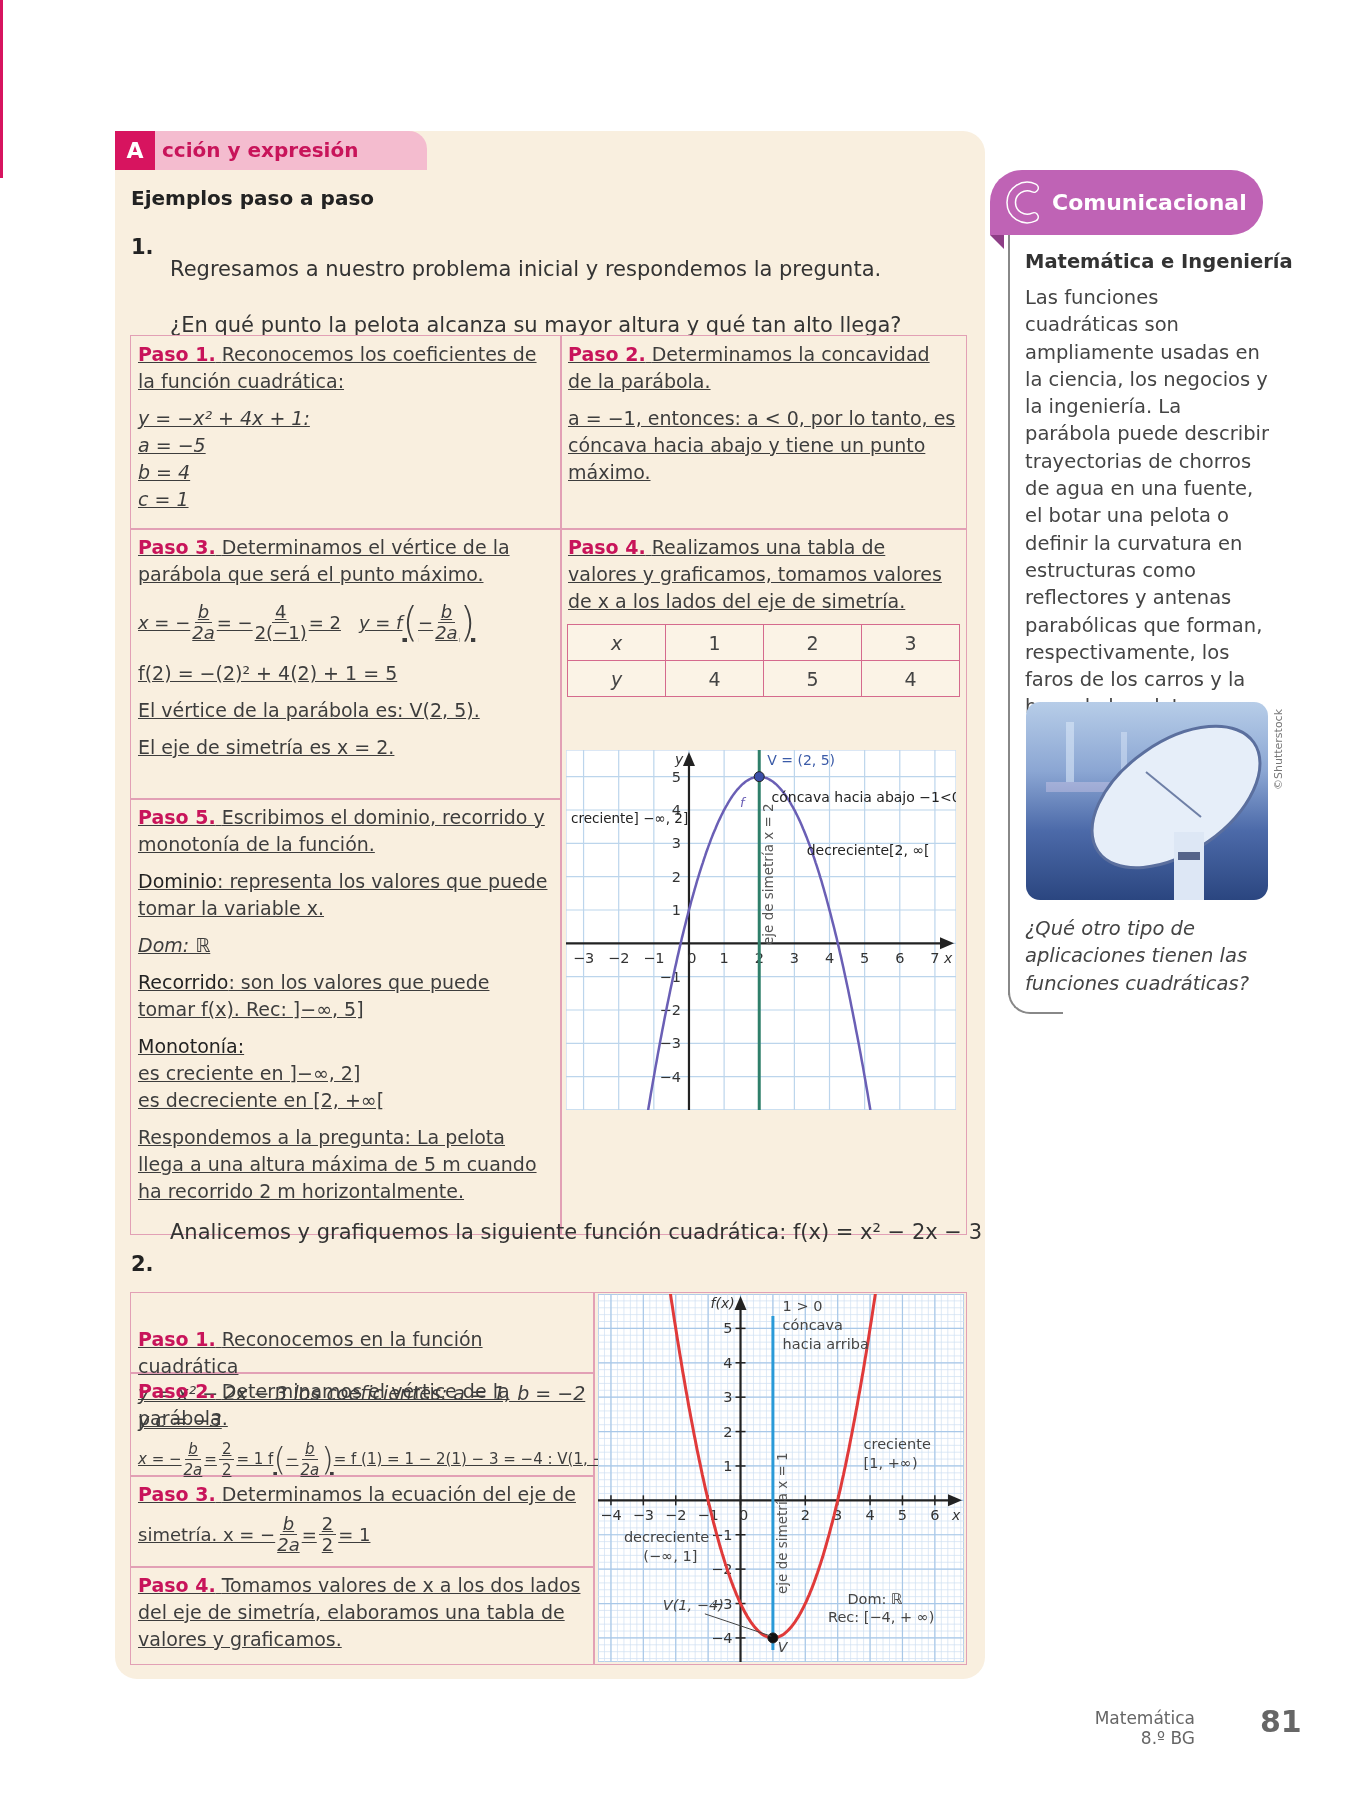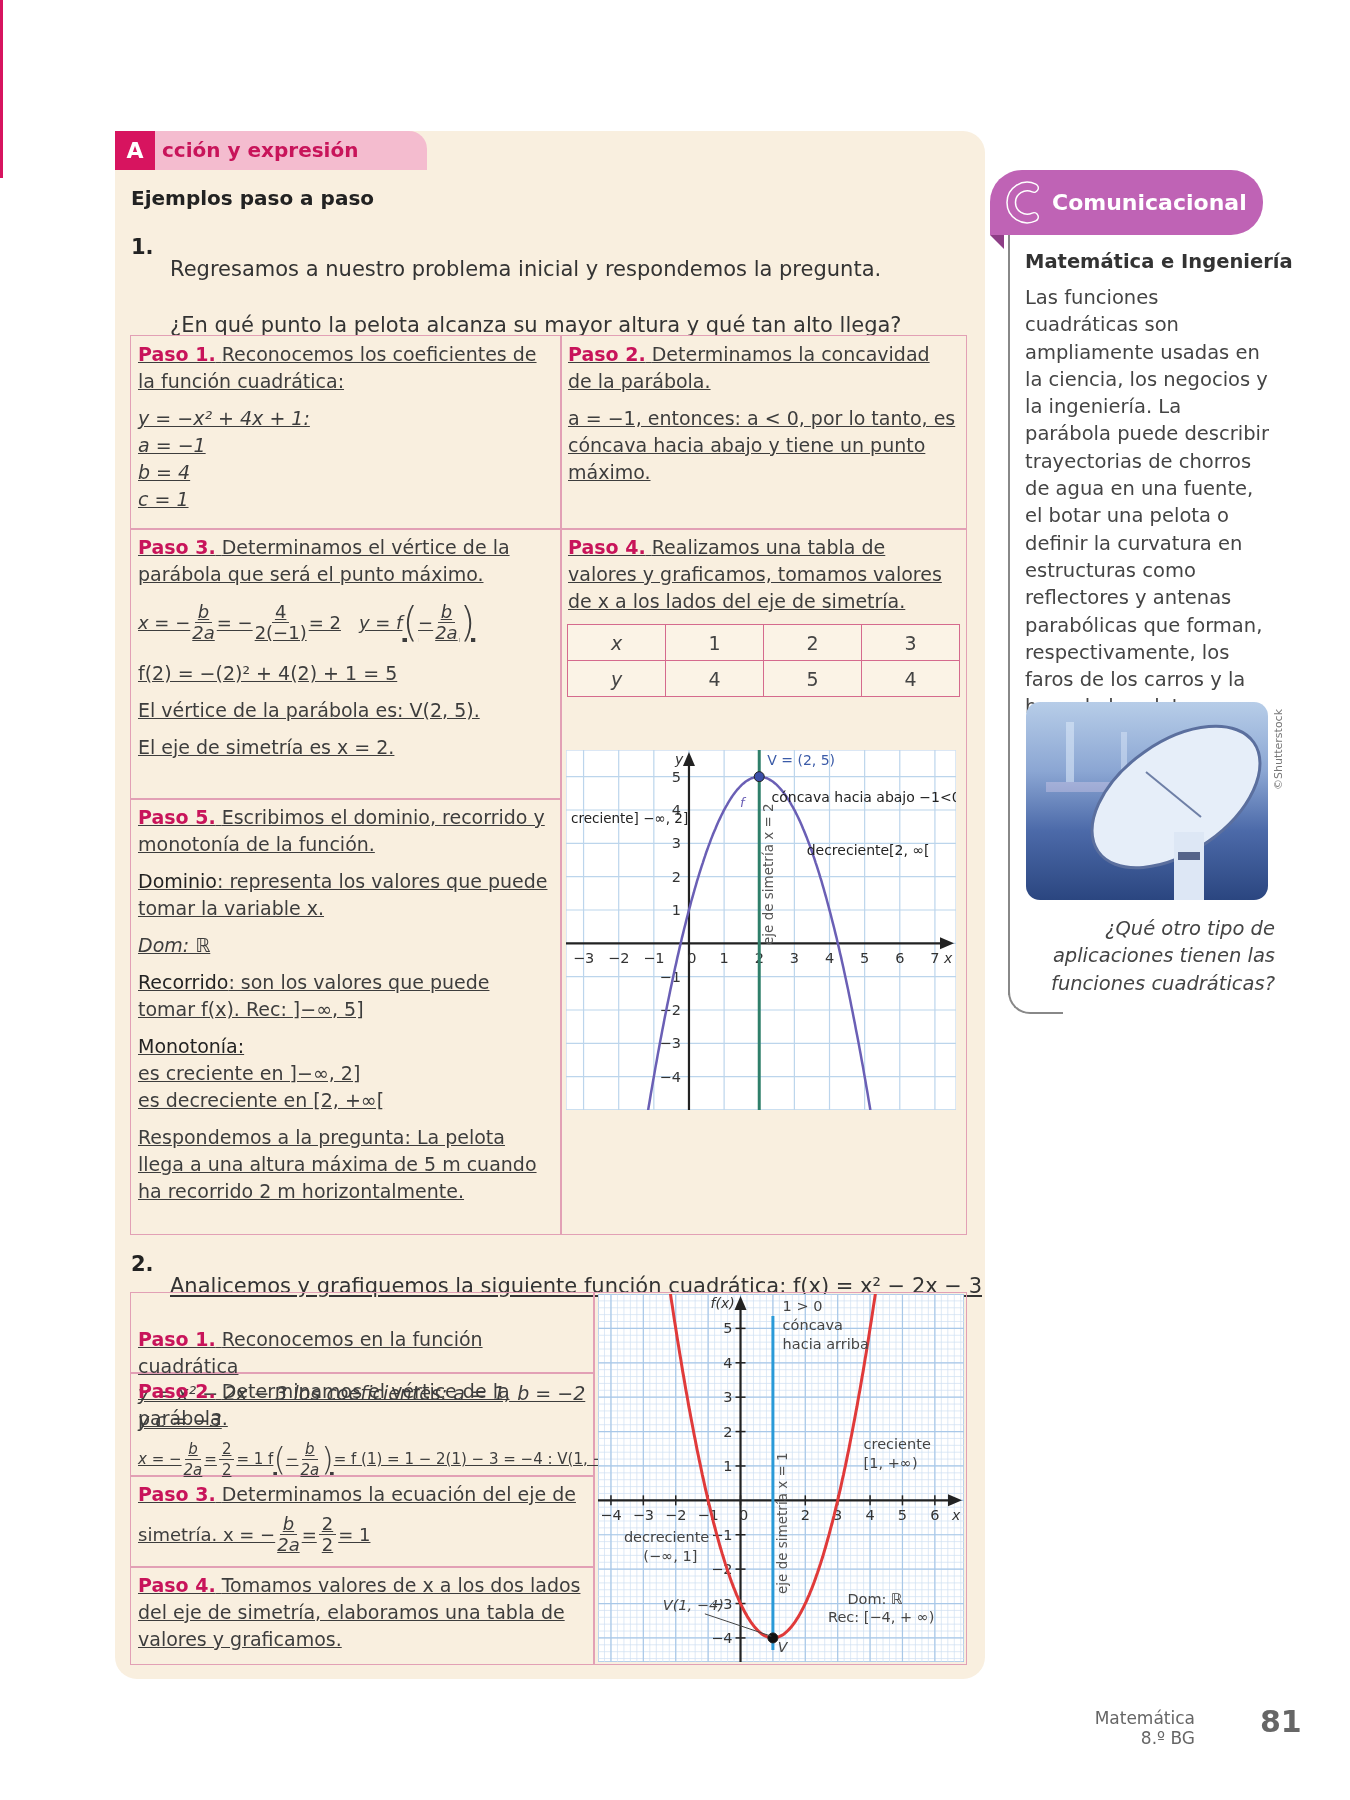--- a/index.html
+++ b/index.html
@@ -37,21 +37,21 @@
   .comm-tab { left: 990px; top: 170px; width: 273px; height: 65px; background: #bf63b5; border-radius: 32px 32px 32px 0; }
   .comm-fold { left: 990px; top: 235px; width: 0; height: 0; border-top: 14px solid #8e3e86; border-left: 14px solid transparent; }
   .comm-label { left: 1052px; top: 170px; line-height: 65px; color: #fff; font-size: 22px; font-weight: bold; }
   .comm-frame { left: 1008px; top: 235px; width: 2px; height: 760px; background: #888; }
   .comm-frame-bottom { left: 1008px; top: 990px; width: 55px; height: 24px; border-left: 2px solid #888; border-bottom: 2px solid #888; border-radius: 0 0 0 22px; }
   .comm-heading { left: 1025px; top: 250px; font-size: 19.5px; font-weight: bold; color: #333; }
   .comm-body { left: 1025px; top: 284px; width: 245px; font-size: 19.5px; line-height: 27.3px; color: #444; }
   .photo { left: 1026px; top: 702px; width: 242px; height: 198px; border-radius: 14px; overflow: hidden;
            background: linear-gradient(180deg, #b7cde8 0%, #8ba6d3 35%, #4c6aa9 65%, #2b4680 100%); }
   .credit-wrap { left: 1272px; top: 790px; }
-  .comm-question { left: 1025px; top: 915px; width: 250px; font-size: 19.5px; line-height: 27.3px; font-style: italic; color: #444; text-align: right; }
+  .comm-question { left: 1025px; top: 915px; width: 250px; font-size: 19.5px; line-height: 27.3px; font-style: italic; color: #444; }
 
   .footer-sub { left: 1080px; top: 1708px; font-size: 17px; color: #666; text-align: right; line-height: 20px; width: 115px; }
   .footer-num { left: 1226px; top: 1704px; font-size: 30px; font-weight: bold; color: #666; margin-left: 34px; }
 
   svg text { font-family: "DejaVu Sans", sans-serif; }
 </style>
 </head>
 <body>
 
 <div class="abs edge-bar"></div>
@@ -68,21 +68,21 @@
 <div class="abs t-main" style="left:170px;top:291px;">¿En qué punto la pelota alcanza su mayor altura y qué tan alto llega?</div>
 
 <div class="abs box" style="left:130px;top:335px;width:837px;height:900px;"></div>
 <div class="vline" style="left:560px;top:335px;height:900px;"></div>
 <div class="hline" style="left:130px;top:528px;width:837px;"></div>
 <div class="hline" style="left:130px;top:798px;width:431px;"></div>
 
 <div class="cell" style="left:131px;top:335px;width:428px;">
   <div><span class="paso">Paso 1.</span> <span>Reconocemos los coeficientes de la función cuadrática:</span></div>
   <div class="mline it">y = −x² + 4x + 1:</div>
-  <div class="it">a = −1</div>
+  <div class="it">a = −5</div>
   <div class="it">b = 4</div>
   <div class="it">c = 1</div>
 </div>
 
 <div class="cell" style="left:561px;top:335px;width:405px;">
   <div><span class="paso">Paso 2.</span> <span>Determinamos la concavidad de la parábola.</span></div>
   <div class="mline">a = −1, entonces: a &lt; 0, por lo tanto, es cóncava hacia abajo y tiene un punto máximo.</div>
 </div>
 
 <div class="cell" style="left:131px;top:528px;width:428px;">
@@ -197,21 +197,21 @@
     <path d="M78.0 385.3L79.2 378.1L80.3 371.1L81.5 364.1L82.6 357.2L83.8 350.3L84.9 343.5L86.1 336.8L87.2 330.2L88.4 323.6L89.5 317.1L90.7 310.7L91.8 304.4L93.0 298.1L94.1 291.9L95.3 285.8L96.4 279.7L97.6 273.7L98.7 267.8L99.9 262.0L101.0 256.2L102.2 250.5L103.4 244.8L104.5 239.3L105.7 233.8L106.8 228.4L108.0 223.0L109.1 217.8L110.3 212.6L111.4 207.4L112.6 202.4L113.7 197.4L114.9 192.5L116.0 187.6L117.2 182.9L118.3 178.2L119.5 173.6L120.6 169.0L121.8 164.5L122.9 160.1L124.1 155.8L125.2 151.5L126.4 147.3L127.6 143.2L128.7 139.1L129.9 135.1L131.0 131.2L132.2 127.4L133.3 123.6L134.5 119.9L135.6 116.3L136.8 112.8L137.9 109.3L139.1 105.9L140.2 102.5L141.4 99.3L142.5 96.1L143.7 93.0L144.8 89.9L146.0 86.9L147.1 84.0L148.3 81.2L149.5 78.5L150.6 75.8L151.8 73.1L152.9 70.6L154.1 68.1L155.2 65.7L156.4 63.4L157.5 61.1L158.7 58.9L159.8 56.8L161.0 54.8L162.1 52.8L163.3 50.9L164.4 49.1L165.6 47.3L166.7 45.6L167.9 44.0L169.0 42.5L170.2 41.0L171.3 39.6L172.5 38.3L173.7 37.0L174.8 35.8L176.0 34.7L177.1 33.7L178.3 32.7L179.4 31.8L180.6 31.0L181.7 30.3L182.9 29.6L184.0 29.0L185.2 28.4L186.3 28.0L187.5 27.6L188.6 27.2L189.8 27.0L190.9 26.8L192.1 26.7L193.2 26.7L194.4 26.7L195.5 26.8L196.7 27.0L197.9 27.2L199.0 27.6L200.2 28.0L201.3 28.4L202.5 29.0L203.6 29.6L204.8 30.3L205.9 31.0L207.1 31.8L208.2 32.7L209.4 33.7L210.5 34.7L211.7 35.8L212.8 37.0L214.0 38.3L215.1 39.6L216.3 41.0L217.4 42.5L218.6 44.0L219.7 45.6L220.9 47.3L222.1 49.1L223.2 50.9L224.4 52.8L225.5 54.8L226.7 56.8L227.8 58.9L229.0 61.1L230.1 63.4L231.3 65.7L232.4 68.1L233.6 70.6L234.7 73.1L235.9 75.8L237.0 78.5L238.2 81.2L239.3 84.0L240.5 86.9L241.6 89.9L242.8 93.0L244.0 96.1L245.1 99.3L246.3 102.5L247.4 105.9L248.6 109.3L249.7 112.8L250.9 116.3L252.0 119.9L253.2 123.6L254.3 127.4L255.5 131.2L256.6 135.1L257.8 139.1L258.9 143.2L260.1 147.3L261.2 151.5L262.4 155.8L263.5 160.1L264.7 164.5L265.8 169.0L267.0 173.6L268.2 178.2L269.3 182.9L270.5 187.6L271.6 192.5L272.8 197.4L273.9 202.4L275.1 207.4L276.2 212.6L277.4 217.8L278.5 223.0L279.7 228.4L280.8 233.8L282.0 239.3L283.1 244.8L284.3 250.5L285.4 256.2L286.6 262.0L287.7 267.8L288.9 273.7L290.0 279.7L291.2 285.8L292.4 291.9L293.5 298.1L294.7 304.4L295.8 310.7L297.0 317.1L298.1 323.6L299.3 330.2L300.4 336.8L301.6 343.5L302.7 350.3L303.9 357.2L305.0 364.1L306.2 371.1L307.3 378.1L308.5 385.3" fill="none" stroke="#6a5fb5" stroke-width="2.5"></path>
     <circle cx="193.24324324324323" cy="26.666666666666686" r="5" fill="#3b4fa8" stroke="#222" stroke-width="1"></circle>
     <text x="201.24324324324323" y="14.666666666666686" font-size="14" fill="#3b5ba8">V = (2, 5)</text>
     <text x="173.91891891891893" y="56.666666666666686" font-size="13" font-style="italic" fill="#6a5fb5">f</text>
     <text x="205.54054054054052" y="51.666666666666686" font-size="14" fill="#222">cóncava hacia abajo −1&lt;0</text>
     <text x="5" y="73.33333333333337" font-size="13.5" fill="#222">creciente] −∞, 2]</text>
     <text x="240.67567567567568" y="105" font-size="14" fill="#222">decreciente[2, ∞[</text>
   </svg>
 
 <div class="abs num" style="left:131px;top:1252px;font-size:21px;">2.</div>
-<div class="abs t-main" style="left:170px;top:1252px;text-decoration:underline;">Analicemos y grafiquemos la siguiente función cuadrática: f(x) = x² − 2x − 3</div>
+<div class="abs t-main" style="left:170px;top:1198px;">Analicemos y grafiquemos la siguiente función cuadrática: f(x) = x² − 2x − 3</div>
 
 <div class="abs box" style="left:130px;top:1292px;width:837px;height:373px;"></div>
 <div class="vline" style="left:593px;top:1292px;height:373px;"></div>
 <div class="hline" style="left:130px;top:1372px;width:463px;"></div>
 <div class="hline" style="left:130px;top:1475px;width:463px;"></div>
 <div class="hline" style="left:130px;top:1566px;width:463px;"></div>
 
 <div class="cell" style="left:131px;top:1320px;width:462px;">
   <div><span class="paso">Paso 1.</span> <span>Reconocemos en la función cuadrática</span></div>
   <div class="it">y = x² − 2x − 3 los coeficientes: a = 1, b = −2 y c = −3</div>

